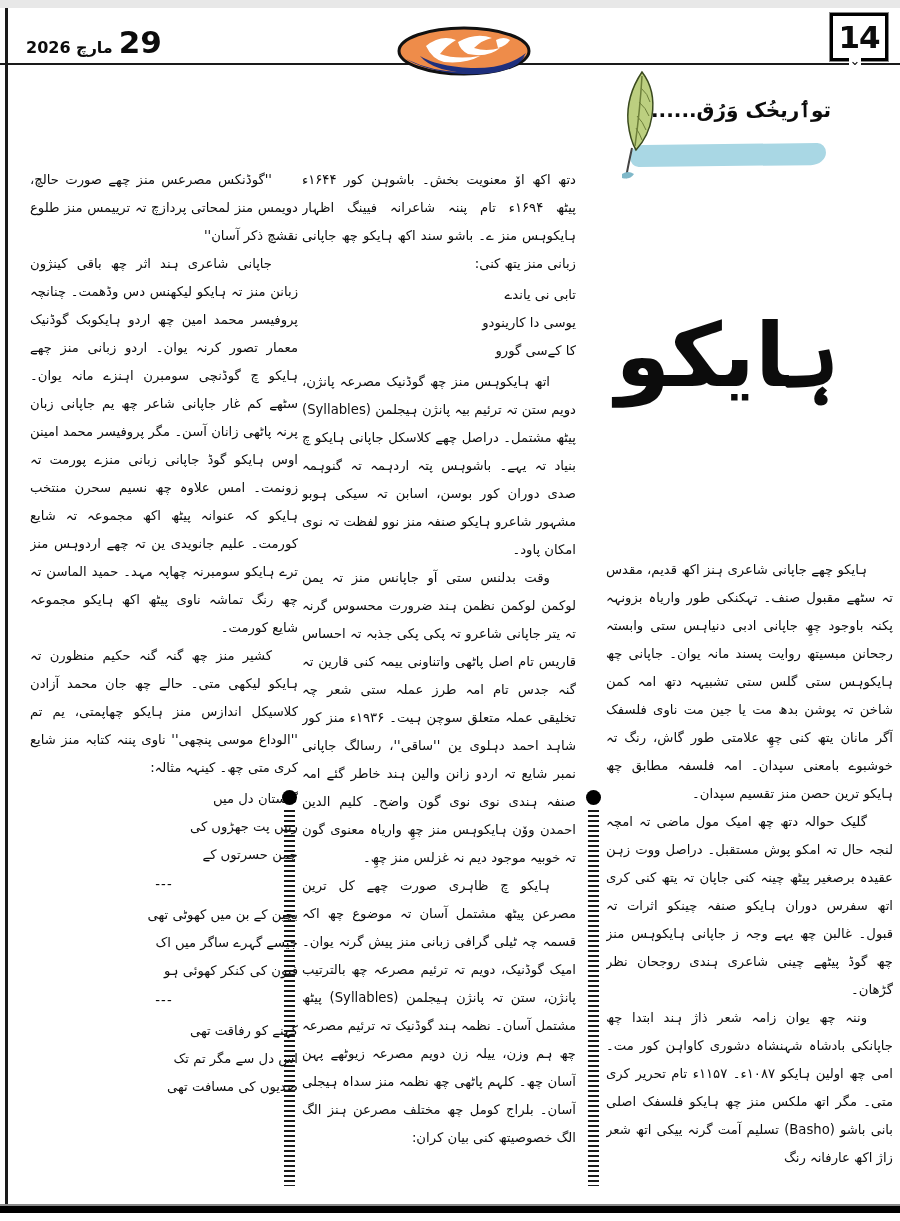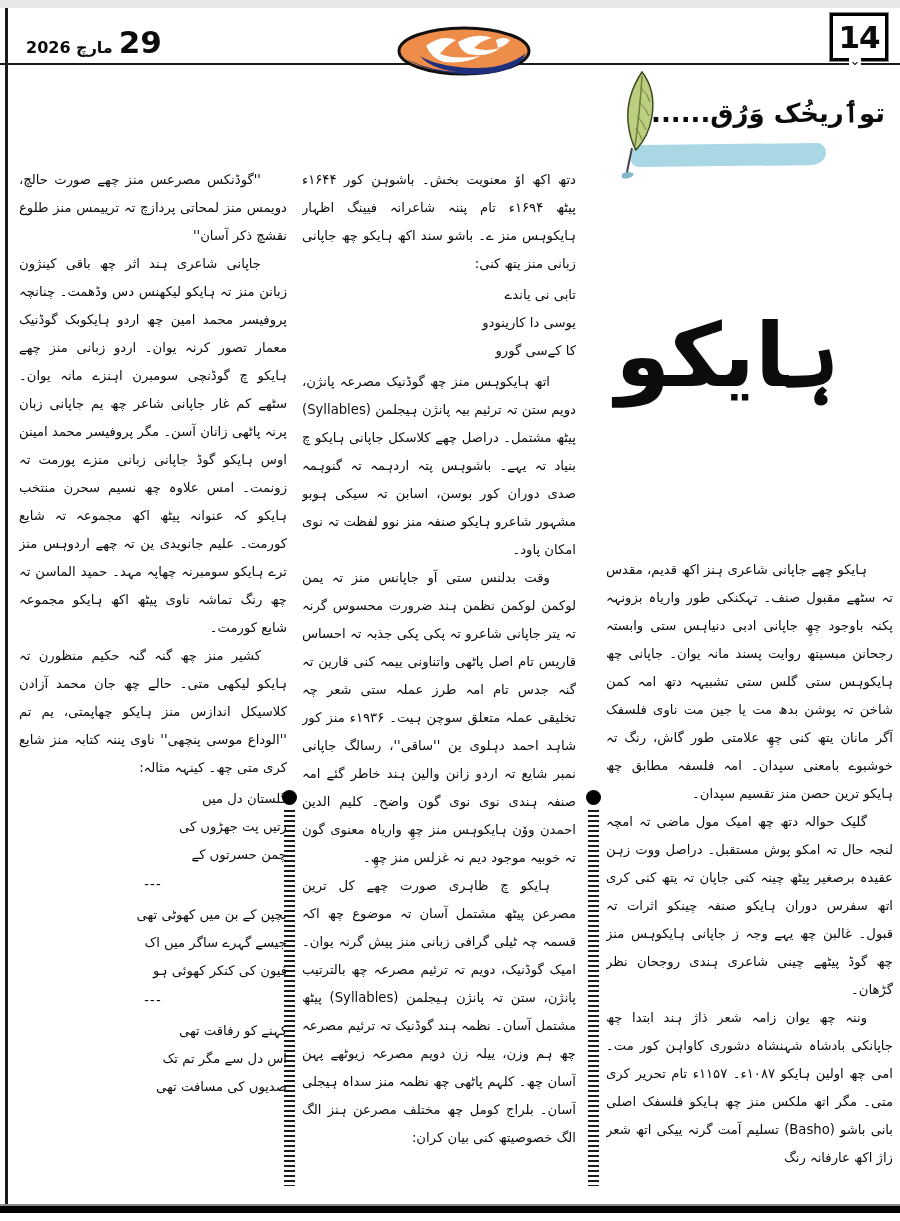--- a/index.html
+++ b/index.html
@@ -31,37 +31,37 @@
 
   
   .section-header{position:absolute;left:600px;top:64px;width:295px;height:112px;}
   .brush-stroke{
     position:absolute;left:30px;top:72px;width:196px;height:22px;
     background:#a9d7e4;border-radius:14px 9px 16px 9px / 60% 45% 60% 45%;
     transform:rotate(-0.6deg);
   }
   .section-title{
     position:absolute;right:4px;top:26px;width:240px;direction:rtl;text-align:left;
-    font-size:26px;font-weight:bold;white-space:nowrap;
+    font-size:20px;font-weight:bold;white-space:nowrap;
   }
   .feather{position:absolute;left:12px;top:-2px;width:56px;height:116px;z-index:2;}
 
   
   .article-title{
     position:absolute;left:580px;top:262px;width:295px;height:170px;
     display:flex;align-items:center;justify-content:center;
     font-size:88px;font-weight:bold;direction:rtl;
   }
 
   
   .col{
     position:absolute;direction:rtl;text-align:justify;overflow:hidden;
     font-size:13.2px;line-height:28px;
   }
-  .col-left {left:19px; top:158px;width:268px;height:1034px;}
+  .col-left {left:30px; top:158px;width:268px;height:1034px;}
   .col-mid  {left:302px;top:158px;width:274px;height:1034px;}
   .col-right{left:606px;top:548px;width:287px;height:644px;}
   .para{text-indent:26px;margin:0;}
   .para.no-indent{text-indent:0;}
   .verse{text-align:right;margin:3px 0;}
   .verse-line{line-height:28px;}
   .verse-sep{text-align:center;line-height:26px;letter-spacing:1px;}
 
   
   .col-sep{position:absolute;width:16px;top:782px;height:396px;}

